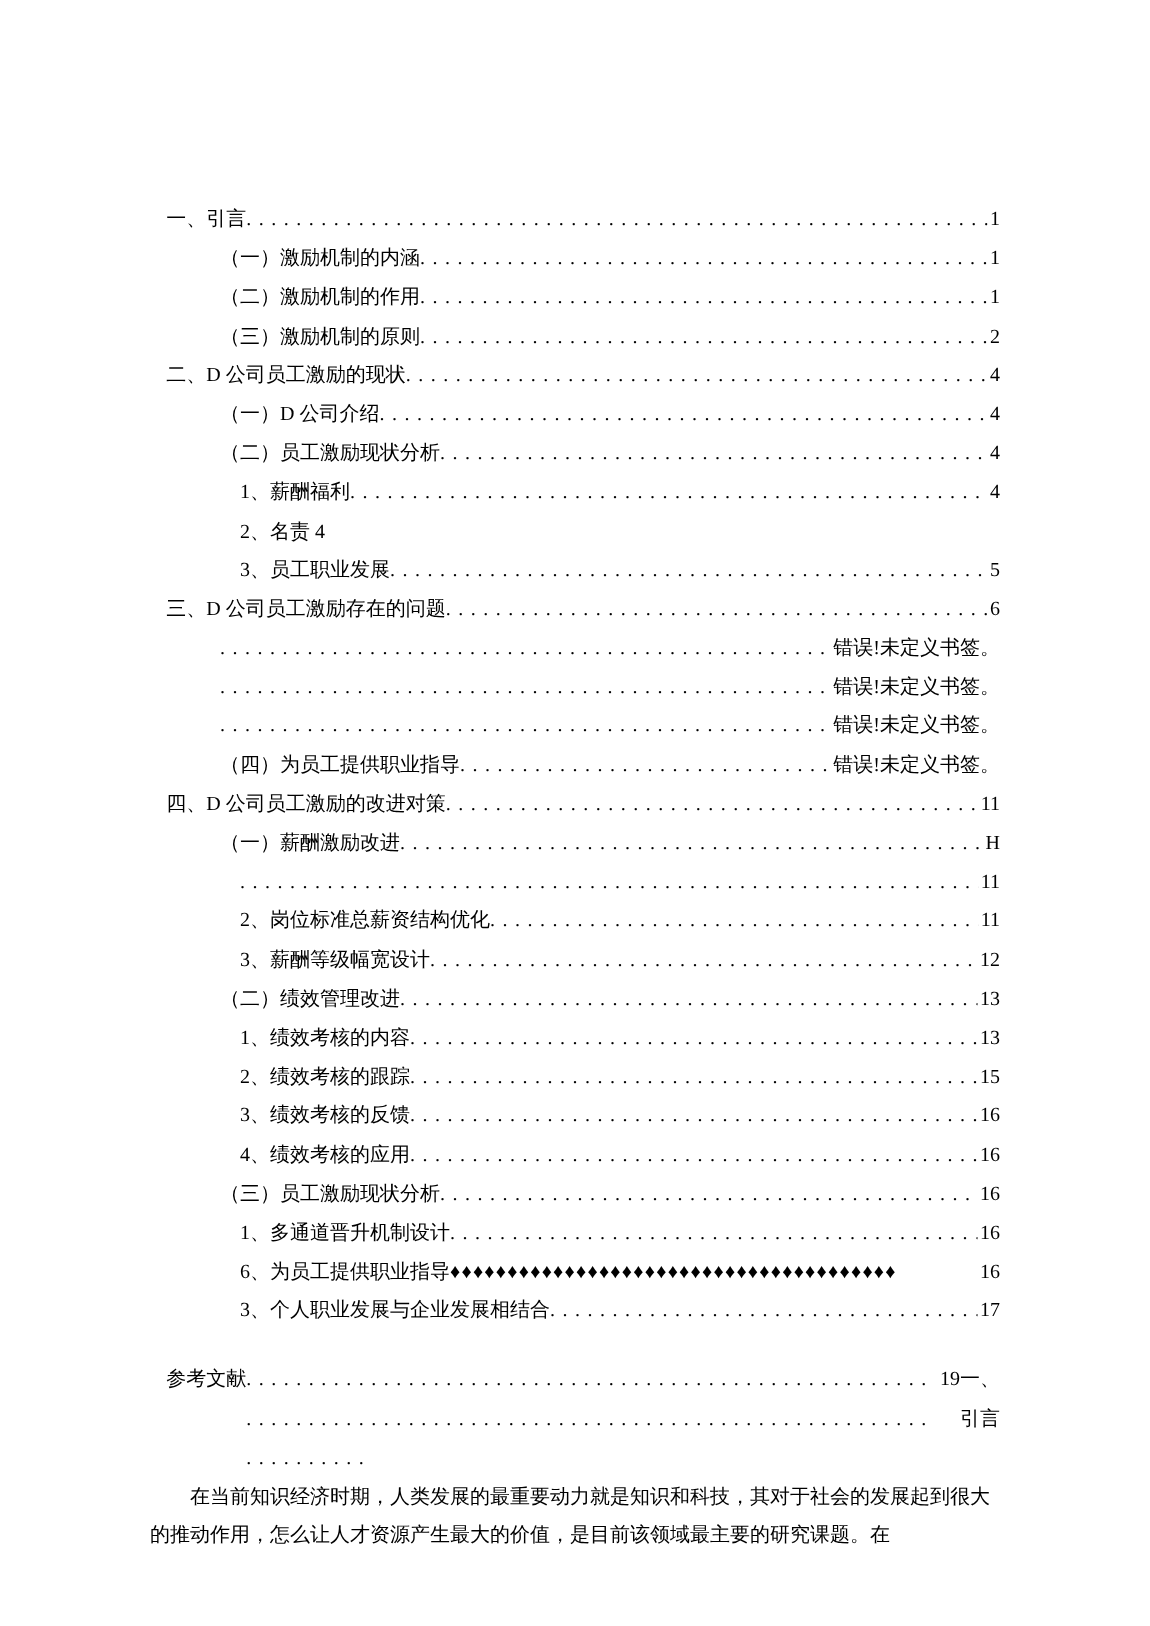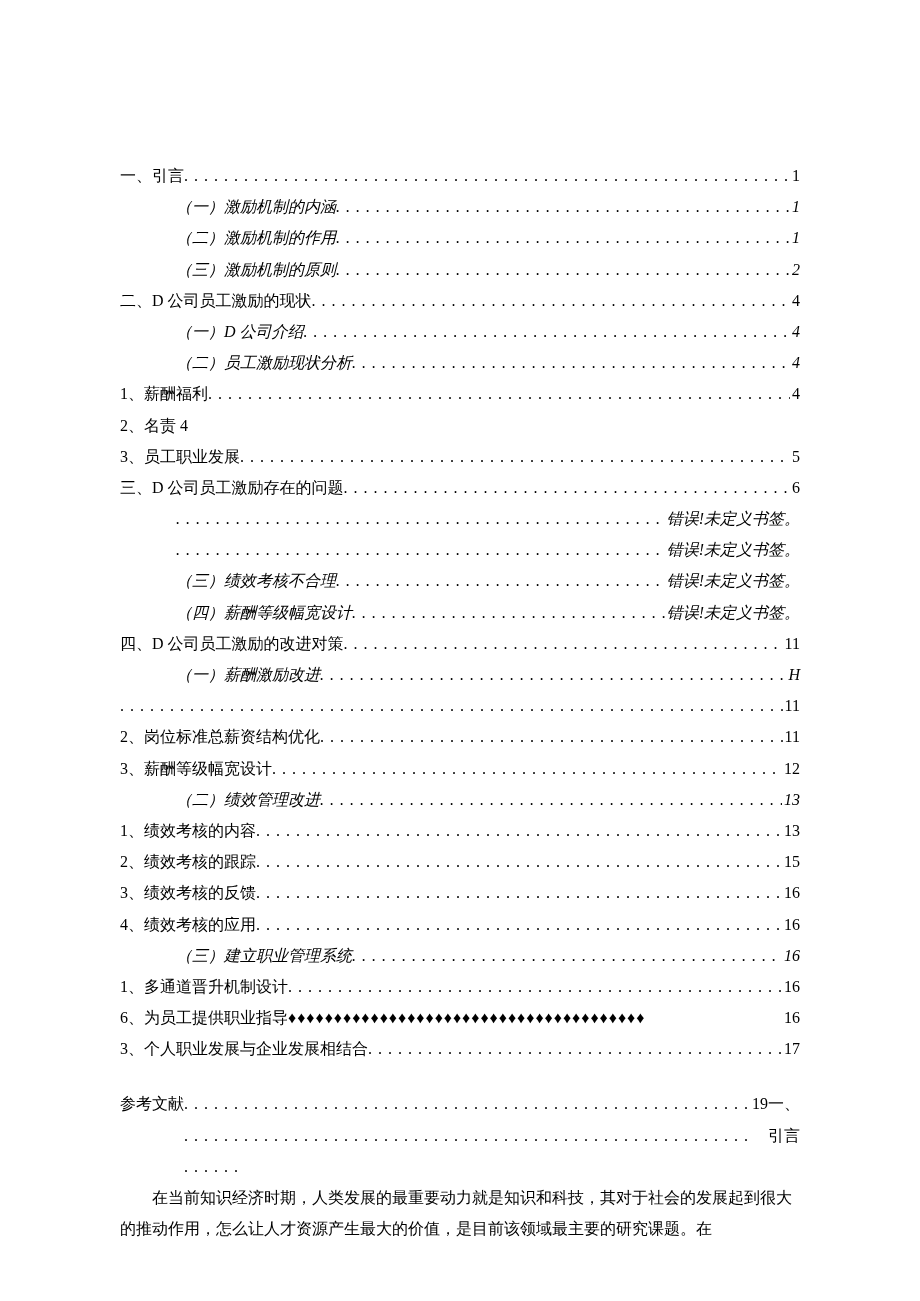--- a/index.html
+++ b/index.html
@@ -26,23 +26,23 @@
   }
   .toc-leader {
     flex: 1 1 auto;
     overflow: hidden;
     letter-spacing: 1px;
   }
   .toc-page {
     flex: 0 0 auto;
     padding-left: 2px;
   }
-  .lvl0 { margin-left: 0; }
-  .lvl1 { margin-left: 56px; font-style: italic; }
-  .lvl2 { }
+  .lvl0 { margin-left: 13px; }
+  .lvl1 { margin-left: 56px; }
+  .lvl2 { margin-left: 72px; }
   .body-para {
     text-indent: 2em;
     white-space: normal;
     line-height: 1.95;
   }
   .flow {
     white-space: normal;
   }
 </style>
 </head>
@@ -104,26 +104,25 @@
     </div>
     <div class="toc-line lvl1">
       <span class="toc-leader">. . . . . . . . . . . . . . . . . . . . . . . . . . . . . . . . . . . . . . . . . . . . . . . . . . . . . . . . . . . . . . . . . . . . . . . . . . . . . . . . . . . . . . . . . . . . . . . . . . . . . . . . . . . . . . . . . . . . . . . .</span>
       <span class="toc-page">错误!未定义书签。</span>
     </div>
     <div class="toc-line lvl1">
       <span class="toc-leader">. . . . . . . . . . . . . . . . . . . . . . . . . . . . . . . . . . . . . . . . . . . . . . . . . . . . . . . . . . . . . . . . . . . . . . . . . . . . . . . . . . . . . . . . . . . . . . . . . . . . . . . . . . . . . . . . . . . . . . . .</span>
       <span class="toc-page">错误!未定义书签。</span>
     </div>
     <div class="toc-line lvl1">
-      <span class="toc-label">（三）绩效考核不合理</span>
-      <span class="toc-leader">. . . . . . . . . . . . . . . . . . . . . . . . . . . . . . . . . . . . . . . . . . . . . . . . . . . . . . . . . . . . . . . . . . . . . . . . . . . . . . . . . . . . . . . . . . . . . . . . . . . . . . . . . . . . . . . . . . . . . . . .</span>
-      <span class="toc-page">错误!未定义书签。</span>
-    </div>
-    <div class="toc-line lvl1">
-      <span class="toc-label">（四）薪酬等级幅宽设计</span>
+      <span class="toc-leader">. . . . . . . . . . . . . . . . . . . . . . . . . . . . . . . . . . . . . . . . . . . . . . . . . . . . . . . . . . . . . . . . . . . . . . . . . . . . . . . . . . . . . . . . . . . . . . . . . . . . . . . . . . . . . . . . . . . . . . . .</span>
+      <span class="toc-page">错误!未定义书签。</span>
+    </div>
+    <div class="toc-line lvl1">
+      <span class="toc-label">（四）为员工提供职业指导</span>
       <span class="toc-leader">. . . . . . . . . . . . . . . . . . . . . . . . . . . . . . . . . . . . . . . . . . . . . . . . . . . . . . . . . . . . . . . . . . . . . . . . . . . . . . . . . . . . . . . . . . . . . . . . . . . . . . . . . . . . . . . . . . . . . . . .</span>
       <span class="toc-page">错误!未定义书签。</span>
     </div>
     <div class="toc-line lvl0">
       <span class="toc-label">四、D 公司员工激励的改进对策</span>
       <span class="toc-leader">. . . . . . . . . . . . . . . . . . . . . . . . . . . . . . . . . . . . . . . . . . . . . . . . . . . . . . . . . . . . . . . . . . . . . . . . . . . . . . . . . . . . . . . . . . . . . . . . . . . . . . . . . . . . . . . . . . . . . . . .</span>
       <span class="toc-page">11</span>
     </div>
     <div class="toc-line lvl1">
       <span class="toc-label">（一）薪酬激励改进</span>
@@ -163,21 +162,21 @@
       <span class="toc-label">3、绩效考核的反馈</span>
       <span class="toc-leader">. . . . . . . . . . . . . . . . . . . . . . . . . . . . . . . . . . . . . . . . . . . . . . . . . . . . . . . . . . . . . . . . . . . . . . . . . . . . . . . . . . . . . . . . . . . . . . . . . . . . . . . . . . . . . . . . . . . . . . . .</span>
       <span class="toc-page">16</span>
     </div>
     <div class="toc-line lvl2">
       <span class="toc-label">4、绩效考核的应用</span>
       <span class="toc-leader">. . . . . . . . . . . . . . . . . . . . . . . . . . . . . . . . . . . . . . . . . . . . . . . . . . . . . . . . . . . . . . . . . . . . . . . . . . . . . . . . . . . . . . . . . . . . . . . . . . . . . . . . . . . . . . . . . . . . . . . .</span>
       <span class="toc-page">16</span>
     </div>
     <div class="toc-line lvl1">
-      <span class="toc-label">（三）建立职业管理系统</span>
+      <span class="toc-label">（三）员工激励现状分析</span>
       <span class="toc-leader">. . . . . . . . . . . . . . . . . . . . . . . . . . . . . . . . . . . . . . . . . . . . . . . . . . . . . . . . . . . . . . . . . . . . . . . . . . . . . . . . . . . . . . . . . . . . . . . . . . . . . . . . . . . . . . . . . . . . . . . .</span>
       <span class="toc-page">16</span>
     </div>
     <div class="toc-line lvl2">
       <span class="toc-label">1、多通道晋升机制设计</span>
       <span class="toc-leader">. . . . . . . . . . . . . . . . . . . . . . . . . . . . . . . . . . . . . . . . . . . . . . . . . . . . . . . . . . . . . . . . . . . . . . . . . . . . . . . . . . . . . . . . . . . . . . . . . . . . . . . . . . . . . . . . . . . . . . . .</span>
       <span class="toc-page">16</span>
     </div>
     <div class="toc-line lvl2">
       <span class="toc-label">6、为员工提供职业指导</span>

